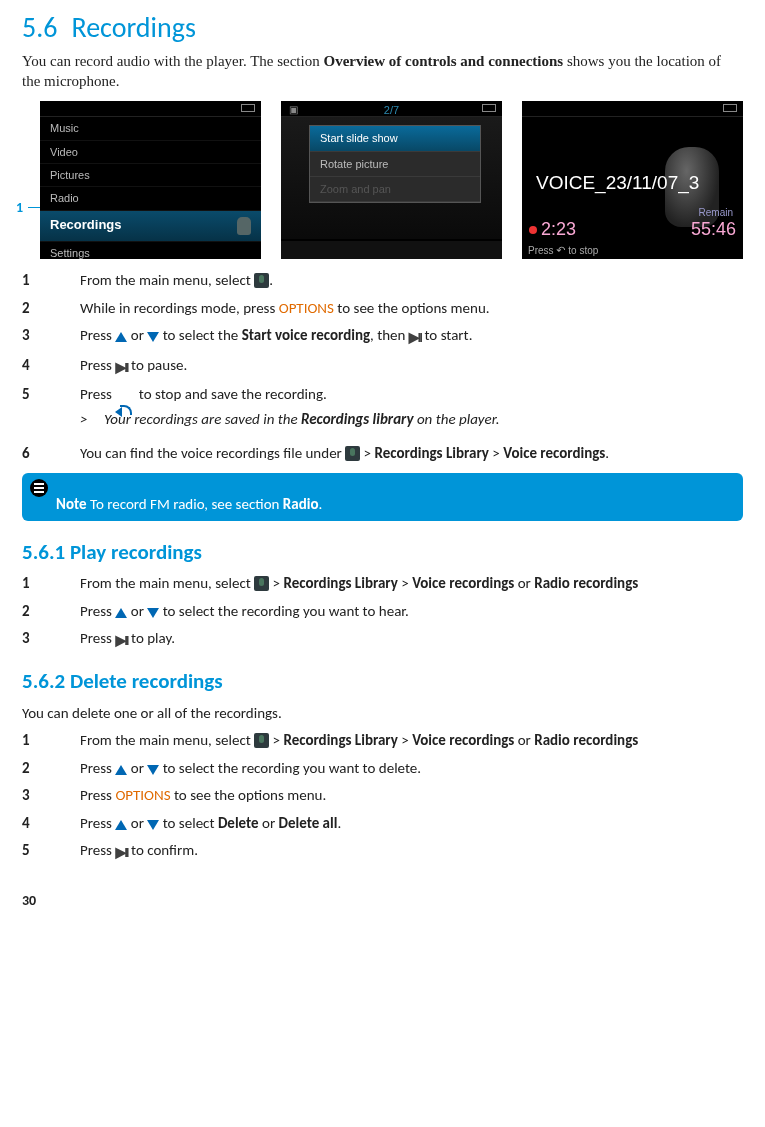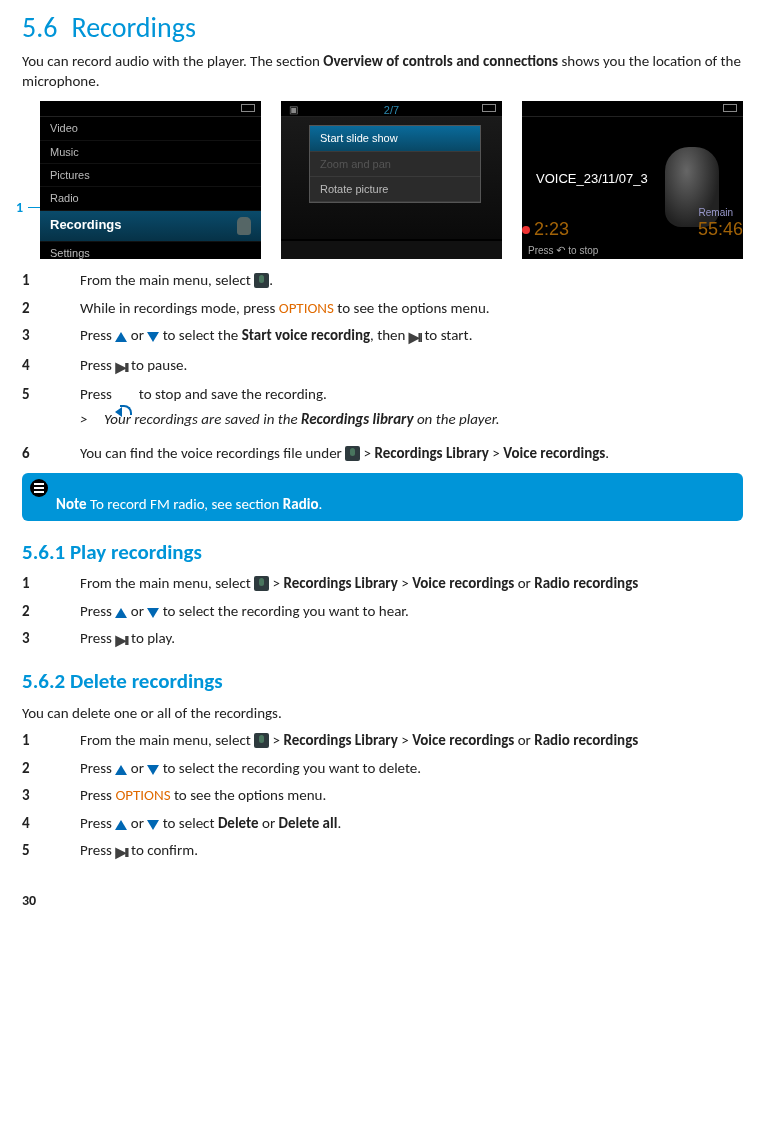--- a/index.html
+++ b/index.html
@@ -18,21 +18,21 @@
     margin-bottom: 6px;
   }
   .section-heading .num { margin-right: 14px; }
   .sub-heading {
     color: #0095d8;
     font-size: 21px;
     font-weight: bold;
     margin-top: 18px;
     margin-bottom: 8px;
   }
-  .intro { margin-bottom: 10px; }
+  .intro { margin-bottom: 10px; font-family: Liberation Serif, serif; }
   .bold { font-weight: bold; }
   .orange { color: #e06a00; }
   .figrow {
     display: flex;
     gap: 20px;
     align-items: flex-start;
     margin: 6px 0 12px 0;
     position: relative;
   }
   .callout {
@@ -128,27 +128,27 @@
   }
   
   .shot3 .bigmic {
     position: absolute; right: 24px; top: 46px;
     width: 54px; height: 80px;
     background: radial-gradient(ellipse at 40% 30%, #666, #222 70%);
     border-radius: 24px 24px 16px 16px;
   }
   .shot3 .fname {
     position: absolute; left: 14px; top: 70px;
-    font-size: 13px; color: #fff;
+    font-size: 19px; color: #fff;
   }
   .shot3 .timebar {
     position: absolute; bottom: 18px; left: 0; right: 0;
     display: flex; justify-content: space-between;
-    padding: 0 0;
-    font-size: 18px; color: #a16207;
+    padding: 0 7px;
+    font-size: 18px; color: #f9a8d4;
     align-items: center;
   }
   .shot3 .remain {
     position: absolute; right: 10px; bottom: 40px;
     font-size: 10px; color: #99c;
   }
   .shot3 .rec-dot {
     width: 8px; height: 8px; background: #e33; border-radius: 50%; display: inline-block;
     margin-right: 4px; vertical-align: middle;
   }
@@ -289,43 +289,43 @@
 </p>
 
 <div class="figrow">
   <span class="callout">1</span>
   <span class="callout-line"></span>
 
   <div class="shot shot1">
     <div class="shot-topbar">
         <span class="bat"></span>
       </div>
+    <div class="menu-item">Music</div>
     <div class="menu-item">Video</div>
-    <div class="menu-item">Music</div>
     <div class="menu-item">Pictures</div>
     <div class="menu-item">Radio</div>
     <div class="menu-item sel">
       <span>Recordings</span>
       <span class="mic-icon-sm"></span>
     </div>
     <div class="menu-item">Settings</div>
 
   </div>
 
   <div class="shot shot2">
     <div class="shot-topbar">
       <span class="camera-ico">▣</span>
       <span class="counter">2/7</span>
       <span class="bat"></span>
     </div>
     <div class="shot2-bg"></div>
     <div class="popup">
       <div class="popup-item sel">Start slide show</div>
+      <div class="popup-item">Rotate picture</div>
       <div class="popup-item dim">Zoom and pan</div>
-      <div class="popup-item">Rotate picture</div>
     </div>
     <div class="shot2-bottom"></div>
   </div>
 
   <div class="shot shot3">
     <div class="shot-topbar">
         <span class="bat"></span>
       </div>
     <div class="bigmic"></div>
     <div class="fname">VOICE_23/11/07_3</div>

